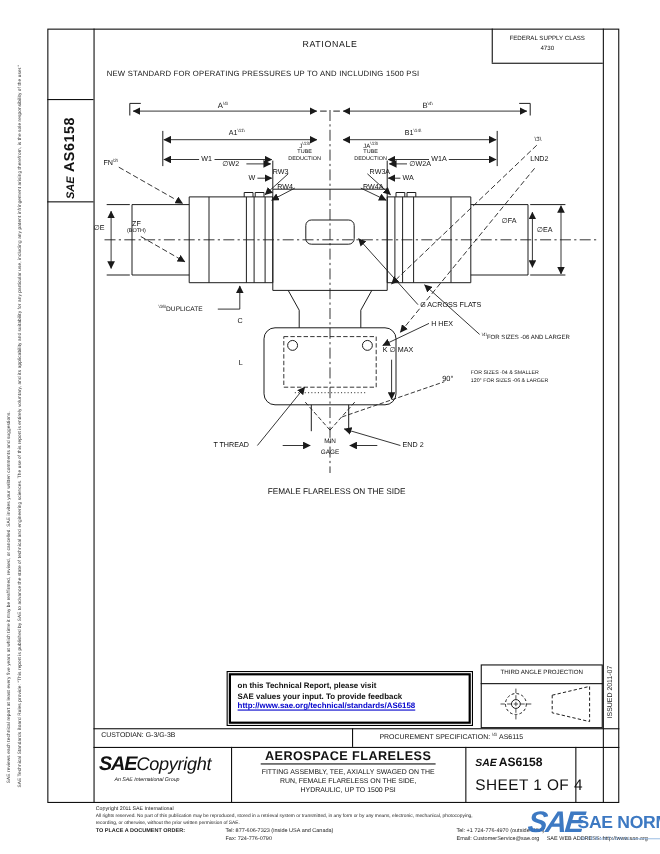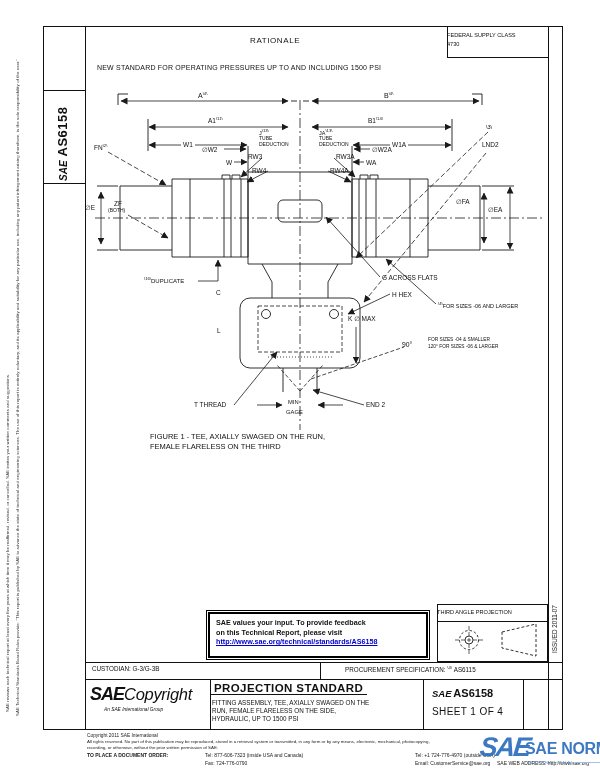--- a/index.html
+++ b/index.html
@@ -1,21 +1,21 @@
 <!DOCTYPE html>
 <html><head>
 <meta charset="utf-8">
 <style>
   html,body{margin:0;padding:0;background:#fff}
   .sheet{position:relative;width:600px;height:776px;background:#fff;overflow:hidden;
          font-family:"Liberation Sans","DejaVu Sans",sans-serif;color:#111}
   .v{position:absolute;width:1px;background:#111}
   .hl{position:absolute;height:1px;background:#111}
   .lb{position:absolute;font-size:6.5px;line-height:1.1;white-space:nowrap;color:#111;z-index:3}
-  .ctr{}
+  .ctr{text-align:center}
   .bgw{background:#fff;padding:0 2px}
   .flag{font-size:4.2px;vertical-align:super;letter-spacing:0}
   .sm{font-size:5px}
   svg.lines{position:absolute;left:0;top:0;z-index:2;pointer-events:none}
   .rot{transform:rotate(-90deg);transform-origin:0 0;white-space:nowrap;position:absolute}
   .disc{font-size:4.3px;color:#333;letter-spacing:.1px}
   .fbx{position:absolute;left:208px;top:612px;width:220px;height:46px;border:2px solid #000;
        outline:1px solid #000;outline-offset:1.5px;background:#fff;z-index:4;
        padding:4px 6px;box-sizing:border-box;font-size:7.2px;font-weight:bold;line-height:1.35}
   .fbx a{color:#0000cc;}
@@ -165,50 +165,49 @@
   <span class="lb" style="left:428px;top:337px;font-size:4.8px">FOR SIZES -04 &amp; SMALLER</span>
   <span class="lb" style="left:428px;top:344px;font-size:4.8px">120° FOR SIZES -06 &amp; LARGER</span>
   <span class="lb" style="left:144px;top:277px;font-size:6px"><sup class="flag">\16\</sup><span>DUPLICATE</span></span>
   <span class="lb" style="left:216px;top:289px">C</span>
   <span class="lb" style="left:217px;top:327px">L</span>
   <span class="lb" style="left:194px;top:401px">T THREAD</span>
   <span class="lb ctr" style="left:288px;top:399px;width:24px;font-size:5.8px">MIN</span>
   <span class="lb ctr" style="left:286px;top:409px;width:28px;font-size:5.8px">GAGE</span>
   <span class="lb" style="left:366px;top:401px">END 2</span>
 
-  <span class="lb ctr" style="left:150px;top:433px;width:312px;font-size:7.5px">FIGURE 1 - TEE, AXIALLY SWAGED ON THE RUN,</span>
-  <span class="lb ctr" style="left:150px;top:443px;width:312px;font-size:7.5px">FEMALE FLARELESS ON THE THIRD</span>
+  <span class="lb ctr" style="left:150px;top:443px;width:312px;font-size:7.5px">FEMALE FLARELESS ON THE SIDE</span>
 
   <div class="fbx">
+    <div>on this Technical Report, please visit</div>
     <div>SAE values your input. To provide feedback</div>
-    <div>on this Technical Report, please visit</div>
     <a href="#">http://www.sae.org/technical/standards/AS6158</a>
   </div>
 
   <span class="lb ctr" style="left:437px;top:609px;width:111px;font-size:5.6px">THIRD ANGLE PROJECTION</span>
 
   <span class="lb" style="left:92px;top:666px;font-size:6.3px">CUSTODIAN: G-3/G-3B</span>
   <span class="lb" style="left:345px;top:666px;font-size:6.3px">
     <span>PROCUREMENT SPECIFICATION:</span>&nbsp;<sup class="flag">\4\</sup>&nbsp;<span>AS6115</span>
   </span>
 
   <div style="position:absolute;left:90px;top:684px;z-index:3">
     <span style="font-size:18px;font-weight:900;font-style:italic;letter-spacing:-1px">SAE</span><span style="font-size:16.5px;font-style:italic;letter-spacing:-.3px">Copyright</span>
     <div style="font-size:4.8px;font-style:italic;margin:2px 0 0 14px">An SAE International Group</div>
   </div>
   <div class="lb ctr" style="left:210px;top:682px;width:213px">
-    <span class="cell-title">PROJECTION STANDARD</span>
+    <span class="cell-title">AEROSPACE FLARELESS</span>
   </div>
   <span class="lb ctr" style="left:212px;top:700px;width:209px;font-size:6.3px">FITTING ASSEMBLY, TEE, AXIALLY SWAGED ON THE</span>
   <span class="lb ctr" style="left:212px;top:708px;width:209px;font-size:6.3px">RUN, FEMALE FLARELESS ON THE SIDE,</span>
   <span class="lb ctr" style="left:212px;top:716px;width:209px;font-size:6.3px">HYDRAULIC, UP TO 1500 PSI</span>
   <span class="lb" style="left:432px;top:687px">
     <span style="font-size:9.5px;font-weight:900;font-style:italic">SAE</span>&nbsp;<span style="font-size:11px;font-weight:bold">AS6158</span>
   </span>
-  <span class="lb" style="left:432px;top:706px;font-size:10px;letter-spacing:.4px">SHEET 1 OF 4</span>
+  <span class="lb" style="left:432px;top:706px;font-size:14px;letter-spacing:.4px">SHEET 1 OF 4</span>
 
   <span class="lb" style="left:87px;top:733px;font-size:4.8px;color:#222">Copyright 2011 SAE International</span>
   <span class="lb" style="left:87px;top:740px;font-size:4.4px;color:#222">All rights reserved. No part of this publication may be reproduced, stored in a retrieval system or transmitted, in any form or by any means, electronic, mechanical, photocopying,</span>
   <span class="lb" style="left:87px;top:746px;font-size:4.4px;color:#222">recording, or otherwise, without the prior written permission of SAE.</span>
   <span class="lb" style="left:87px;top:753px;font-size:5px;font-weight:bold;color:#222">TO PLACE A DOCUMENT ORDER:</span>
   <span class="lb" style="left:205px;top:753px;font-size:5px;color:#222">Tel: 877-606-7323 (inside USA and Canada)</span>
   <span class="lb" style="left:415px;top:753px;font-size:5px;color:#222">Tel: +1 724-776-4970 (outside USA)</span>
   <span class="lb" style="left:205px;top:761px;font-size:5px;color:#222">Fax: 724-776-0790</span>
   <span class="lb" style="left:415px;top:761px;font-size:5px;color:#222">Email: CustomerService@sae.org</span>
   <span class="lb" style="left:497px;top:761px;font-size:5px;color:#222;z-index:3">SAE WEB ADDRESS: http://www.sae.org</span>

